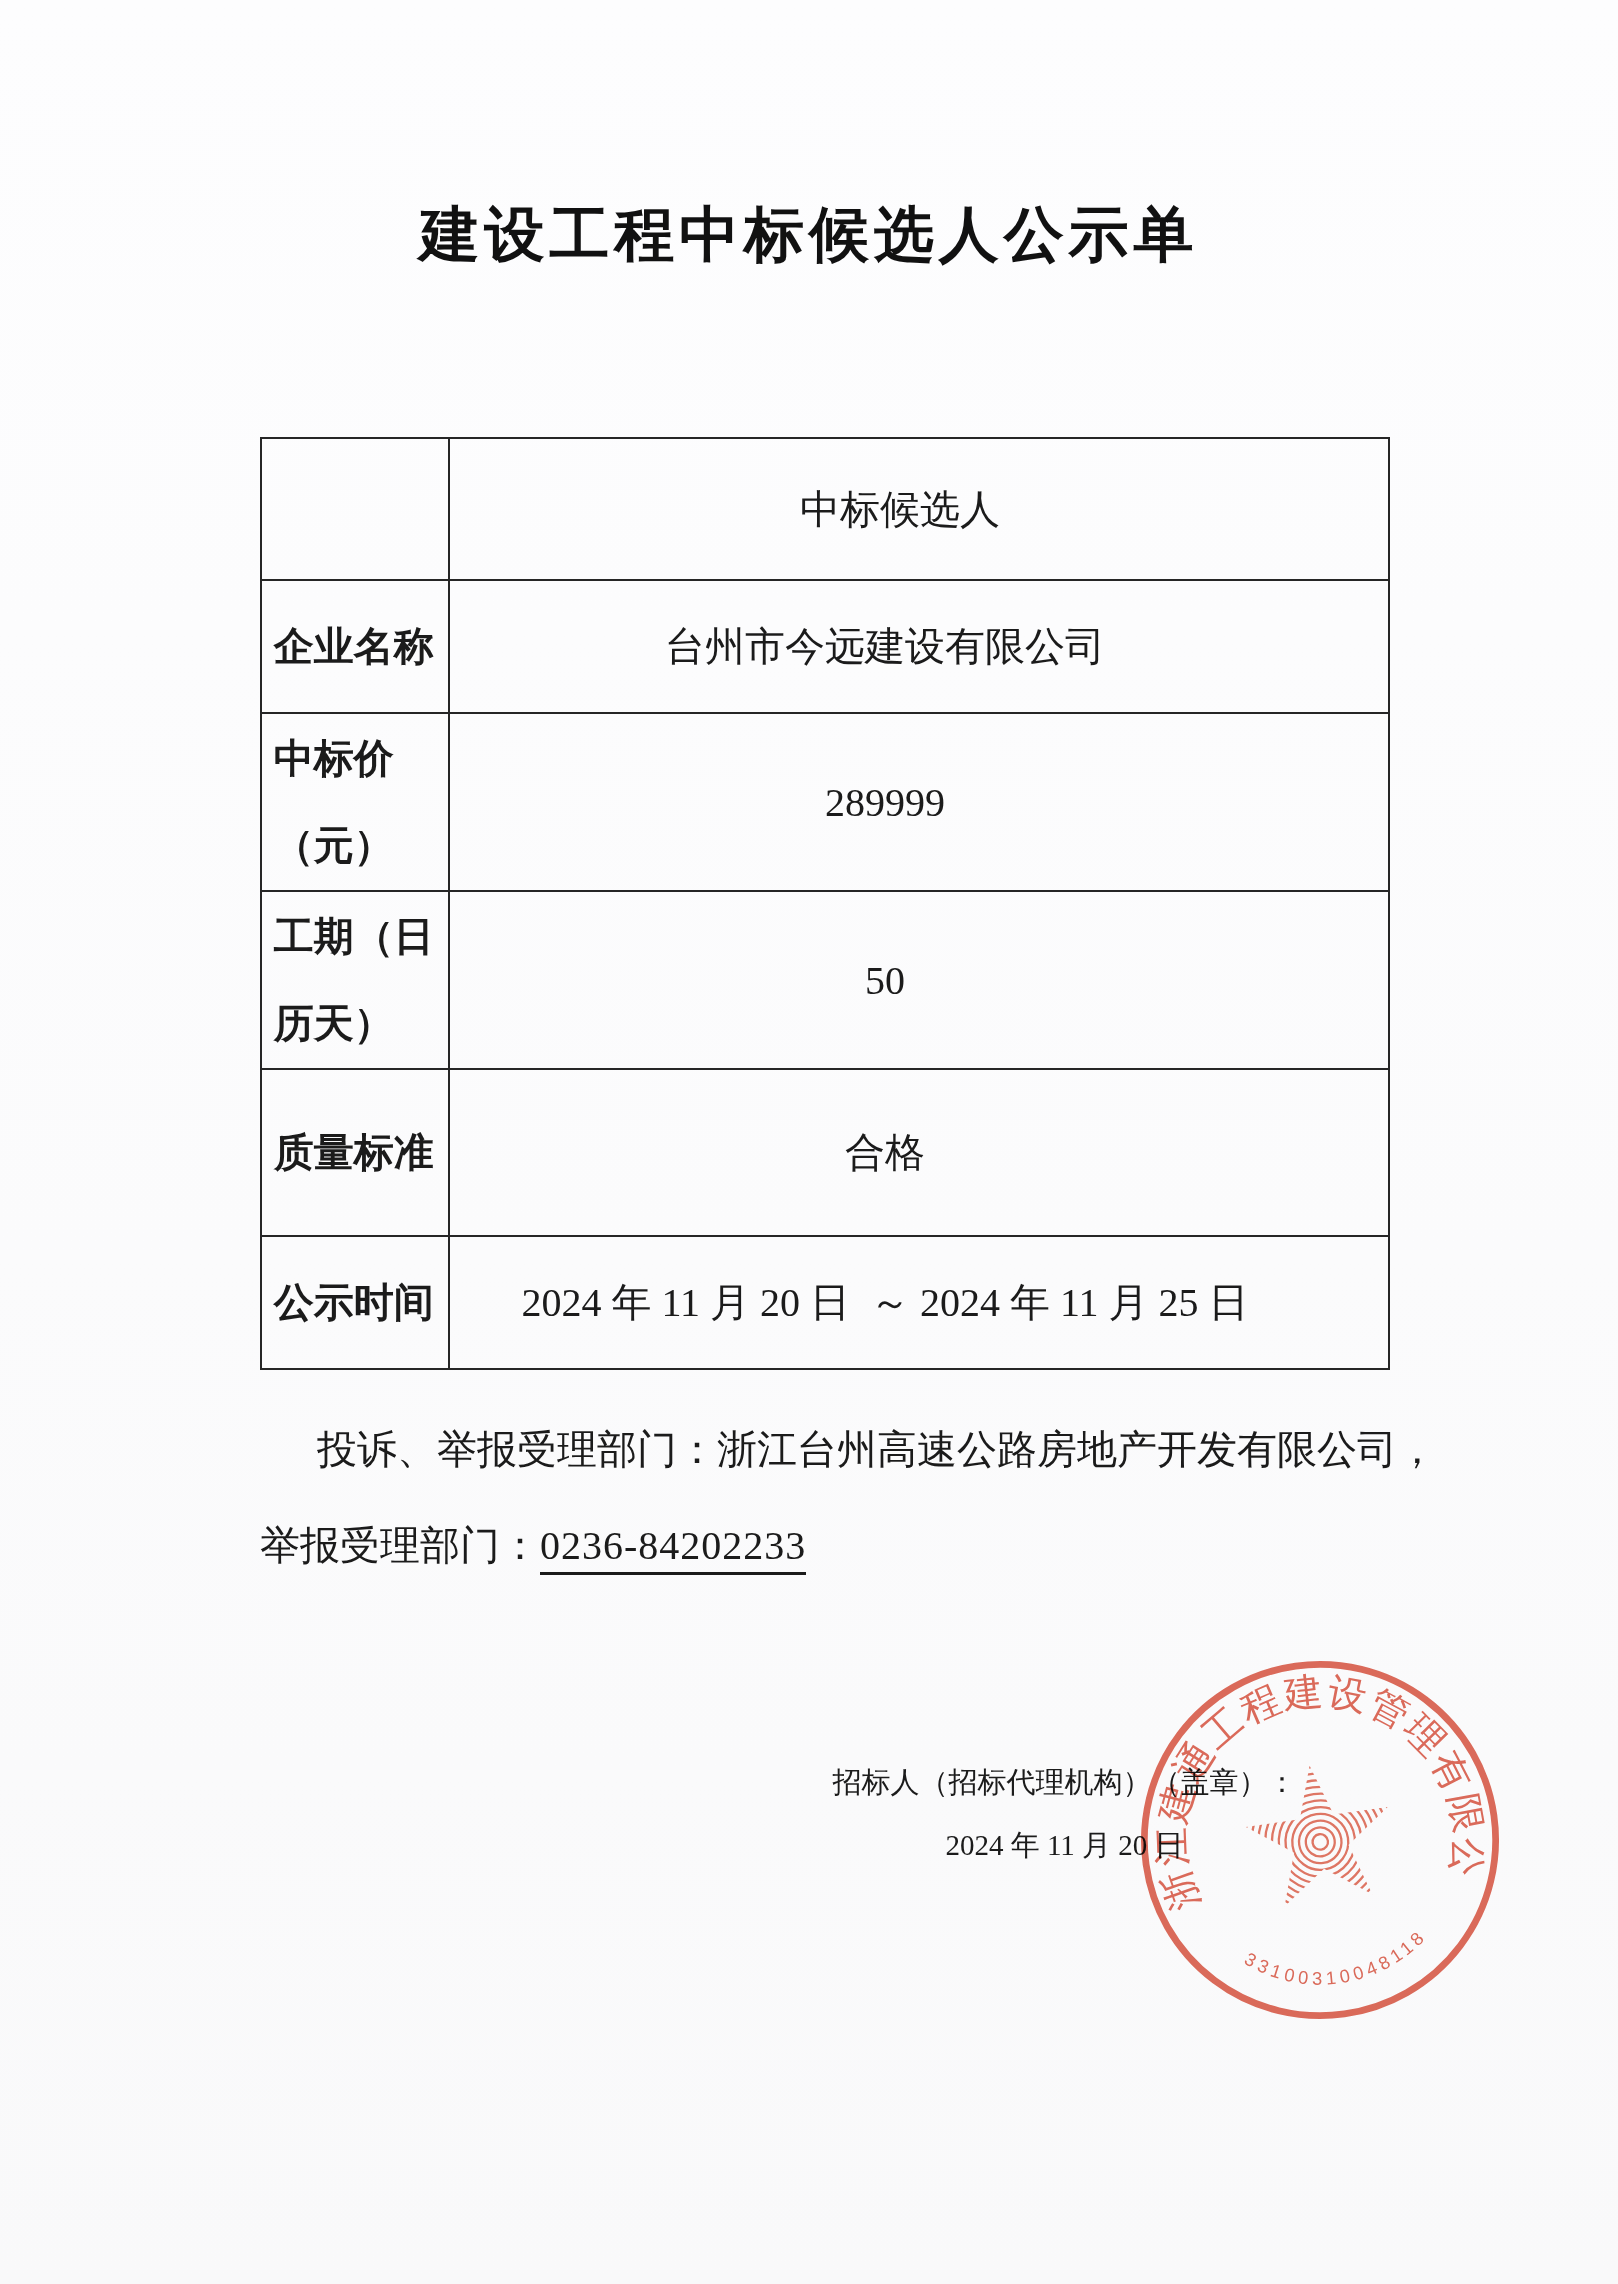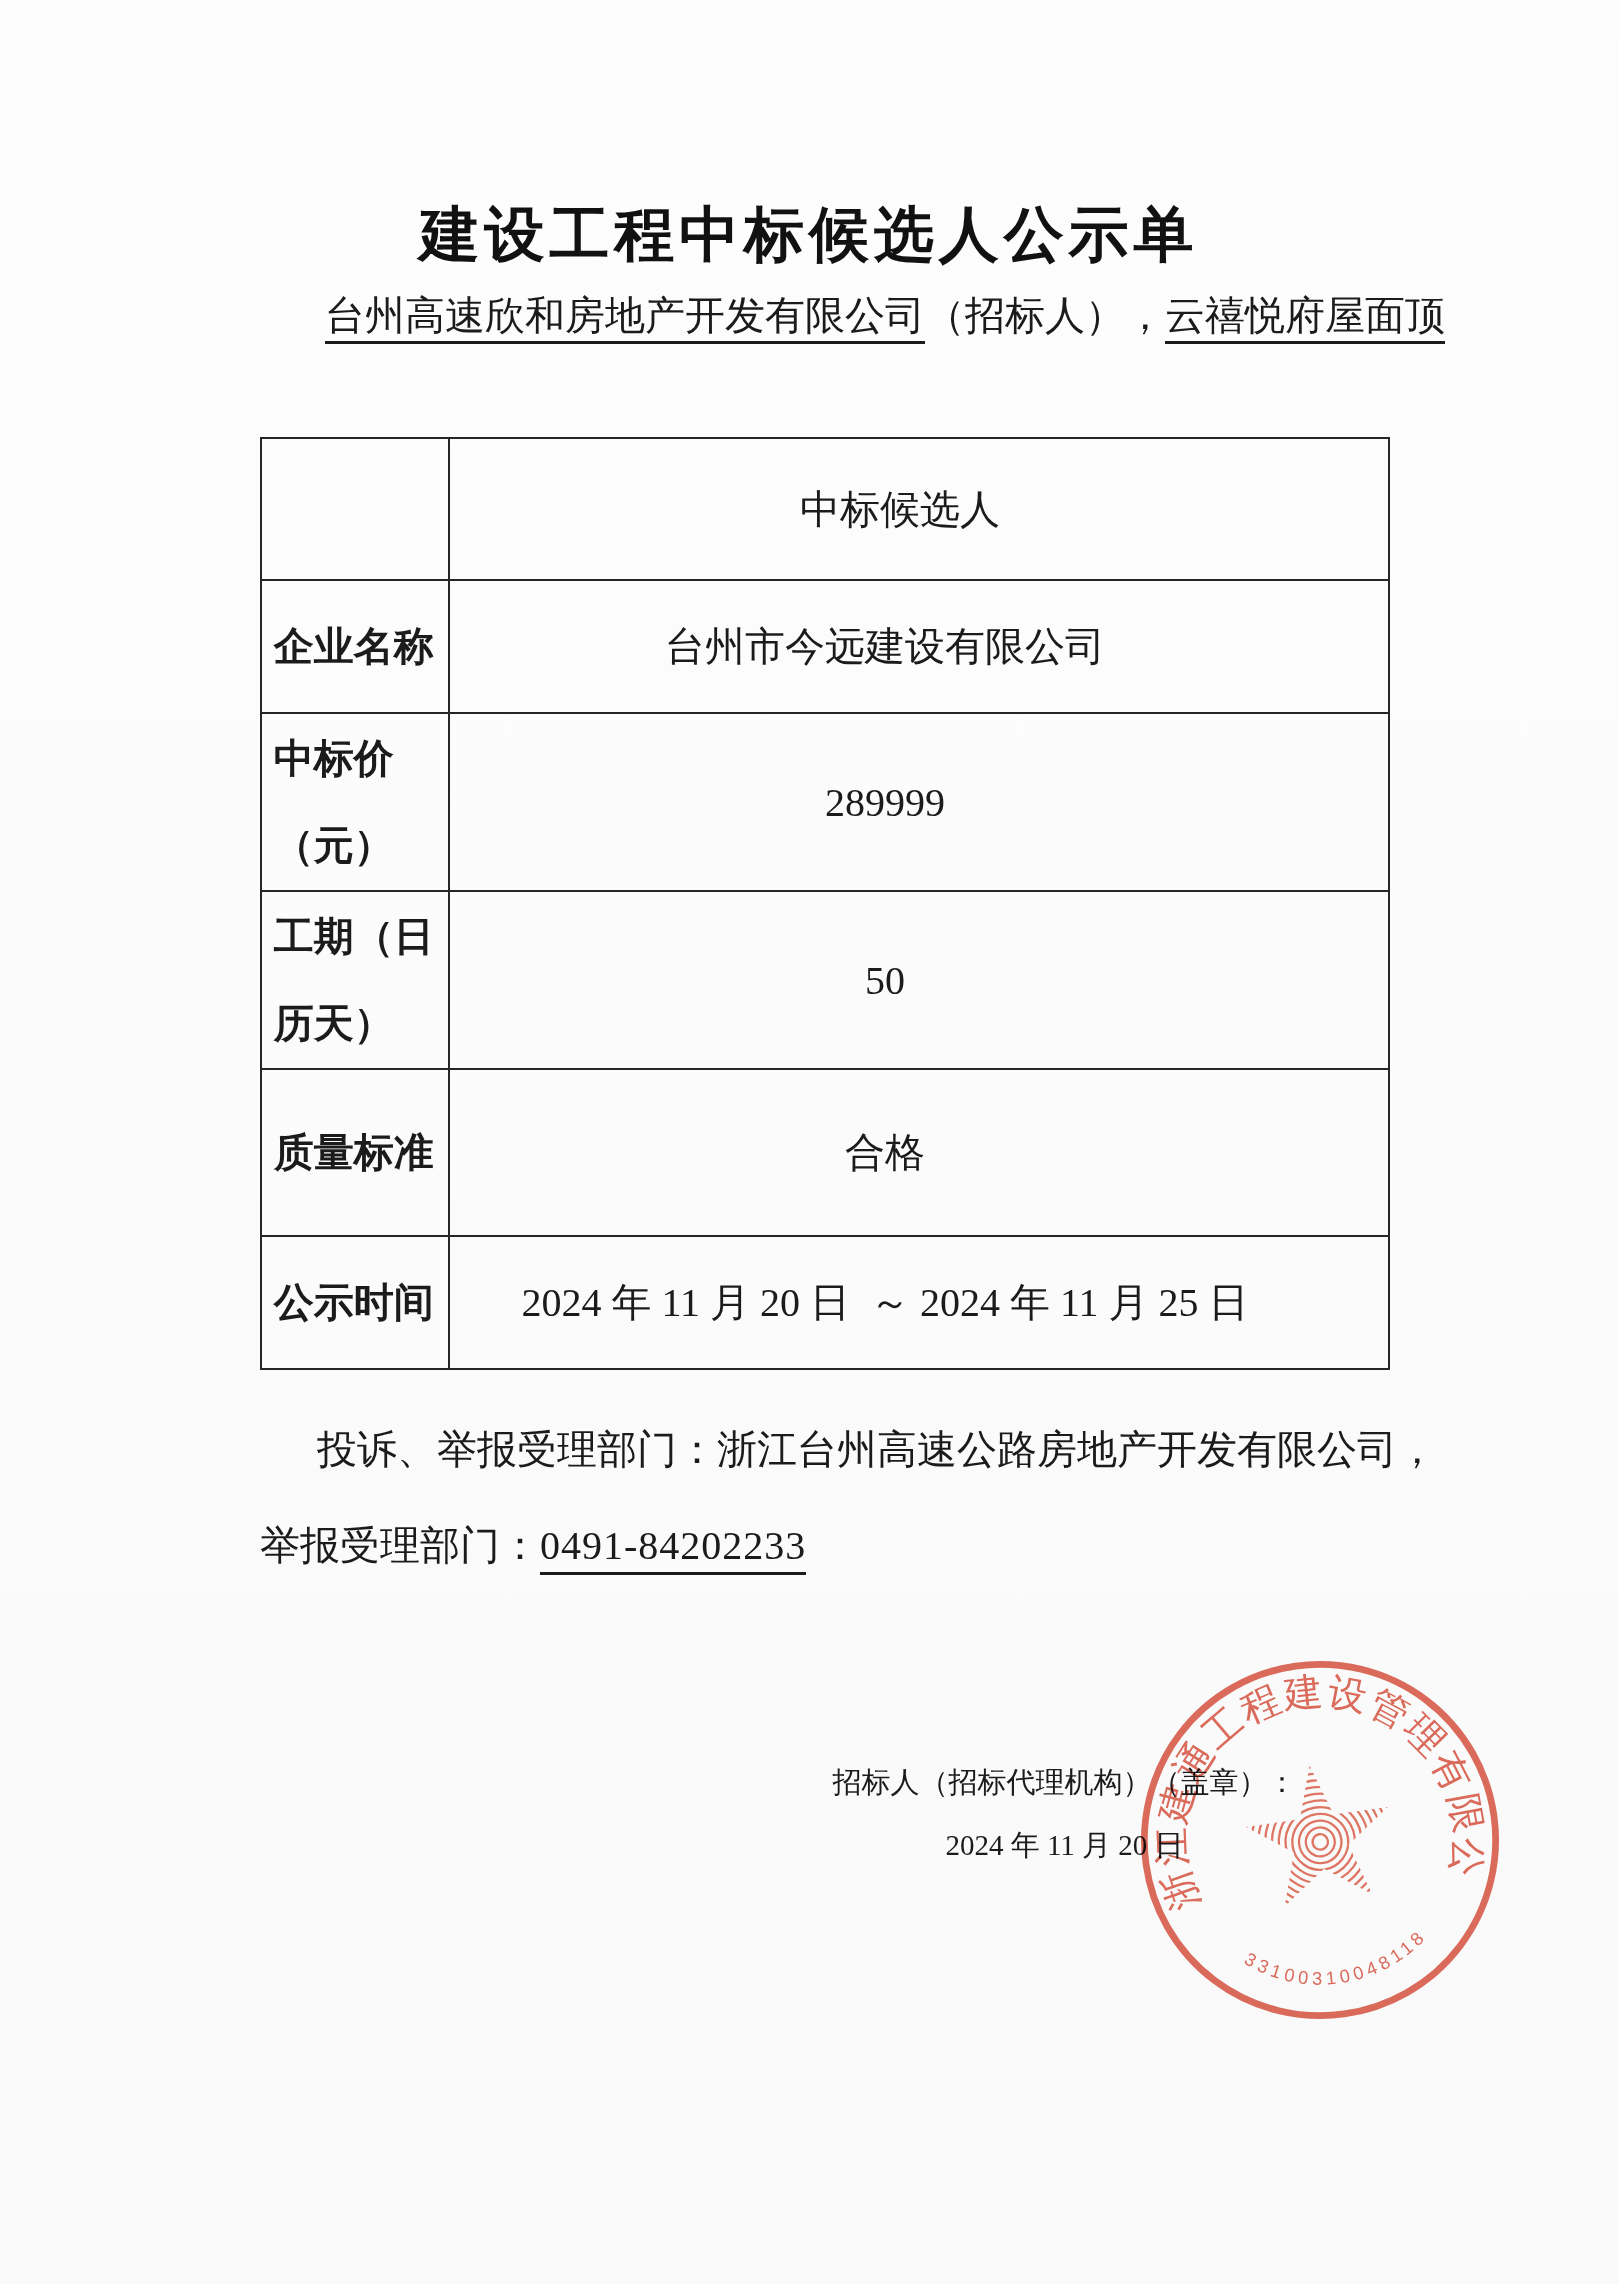--- a/index.html
+++ b/index.html
@@ -59,23 +59,20 @@
   }
 </style>
 </head>
 <body>
 
 <div class="doc">
 
   <div class="title">建设工程中标候选人公示单</div>
 
   <div class="intro">
-    <div class="l1">
-      <span class="u">台州高速欣和房地产开发有限公司</span><span>（招标人），</span><span class="u">云禧悦府屋面顶</span>
-    </div>
   </div>
 
   <table class="bid">
     <colgroup>
         <col style="width:188px">
         <col style="width:940px">
       </colgroup>
     <tbody>
         <tr style="height:142px">
       <td class="lab"></td>
@@ -101,21 +98,21 @@
     </tr>
     <tr style="height:133px">
       <td class="lab">公示时间</td>
       <td class="val">2024 年 11 月 20 日  ～ 2024 年 11 月 25 日</td>
     </tr>
   </tbody>
     </table>
 
   <div class="complaint1">投诉、举报受理部门：浙江台州高速公路房地产开发有限公司，</div>
   <div class="complaint2">
-    <span>举报受理部门：</span><span class="phone">0491-84202233</span>
+    <span>举报受理部门：</span><span class="phone">0236-84202233</span>
   </div>
 
   <div class="sig">
     <div class="s1">招标人（招标代理机构）（盖章）：</div>
     <div class="s2">2024 年 11 月 20 日</div>
   </div>
 
   <svg class="stamp" viewBox="0 0 400 400" xmlns="http://www.w3.org/2000/svg">
     <defs>
       <path id="ringPath" d="M 68.4 247.9 A 140 140 0 1 1 331.6 247.9" fill="none"></path>

